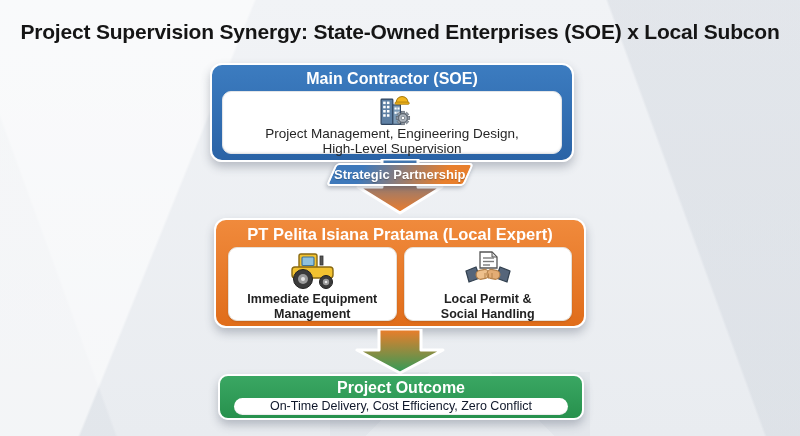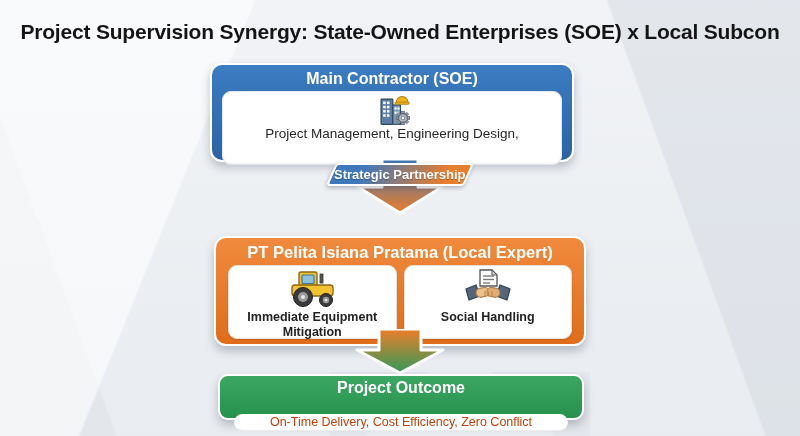--- a/index.html
+++ b/index.html
@@ -37,21 +37,21 @@
 
   
   .box.blue{
     left:210px; top:63px; width:364px; height:99px;
     background:linear-gradient(180deg,#3c7cc0,#2a63a6);
     padding:3px 10px 8px;
   }
   .box.blue .box-header{ font-size:16px; line-height:22px; }
   .inner-card{
     background:#fff; border:1px solid #e3e5e8; border-radius:9px;
-    height:74px; margin-top:1px; text-align:center; padding-top:2px;
+    height:63px; margin-top:1px; text-align:center; padding-top:2px;
     box-shadow:inset 0 -1px 2px rgba(0,0,0,.06);
   }
   .inner-card .desc{ font-size:13.5px; line-height:15px; color:#262626; }
   .inner-card .desc span{ display:block; }
 
   
   .arrow1{ position:absolute; left:355px; top:159px; width:90px; height:56px; }
   .banner{
     position:absolute; left:331px; top:163px; width:138px; height:23px;
     transform:skewX(-24deg);
@@ -60,21 +60,21 @@
     box-shadow:0 2px 4px rgba(55,65,85,.35);
     display:flex; align-items:center; justify-content:center;
   }
   .banner span{
     transform:skewX(24deg); color:#fff; font-weight:700; font-size:13px;
     text-shadow:0 1px 1px rgba(0,0,0,.25); white-space:nowrap;
   }
 
   
   .box.orange{
-    left:214px; top:236px; width:372px; height:110px;
+    left:214px; top:218px; width:372px; height:110px;
     background:linear-gradient(180deg,#f08a3c,#e06d1a);
     padding:3px 12px 9px;
   }
   .box.orange .box-header{ font-size:16.5px; line-height:23px; }
   .cards-row{ display:flex; gap:7px; margin-top:1px; }
   .mini-card{
     flex:1; background:#fff; border:1px solid #e6e0d8; border-radius:9px;
     height:74px; text-align:center; padding-top:3px;
     box-shadow:0 1px 2px rgba(0,0,0,.12);
   }
@@ -85,22 +85,22 @@
   .arrow2{ position:absolute; left:354px; top:329px; width:92px; height:47px; }
 
   
   .box.green{
     left:218px; top:374px; width:366px; height:46px; border-radius:10px;
     background:linear-gradient(180deg,#3aa763,#27914d);
     padding:1px 14px 5px;
   }
   .box.green .box-header{ font-size:16px; line-height:21px; }
   .pill{
-    background:#fff; border-radius:10px; height:17px; margin-top:16px;
-    text-align:center; font-size:12.5px; line-height:17px; color:#c2410c;
+    background:#fff; border-radius:10px; height:17px; margin-top:0px;
+    text-align:center; font-size:12.5px; line-height:17px; color:#0f172a;
     box-shadow:inset 0 -1px 1px rgba(0,0,0,.08);
   }
 
   .icon-svg{ display:inline-block; vertical-align:top; }
 </style>
 </head>
 <body>
 
 <div class="stage">
   <div class="bg-chevron"></div>
@@ -137,20 +137,21 @@
             <rect x="-8" y="-1.8" width="16" height="3.6"></rect>
             <rect x="-1.8" y="-8" width="3.6" height="16" transform="rotate(45)"></rect>
             <rect x="-8" y="-1.8" width="16" height="3.6" transform="rotate(45)"></rect>
           </g>
           <circle r="5.2" fill="#aeb6bf" stroke="#5d656e" stroke-width="1.2"></circle>
           <circle r="2.1" fill="#ffffff" stroke="#5d656e" stroke-width="0.8"></circle>
         </g>
       </svg>
       <div class="desc">
         <span>Project Management, Engineering Design,</span>
+        <span>High-Level Supervision</span>
       </div>
     </div>
   </section>
 
   <svg class="arrow1" viewBox="0 0 90 56">
     <defs>
       <linearGradient id="gradBO" x1="0" y1="0" x2="0" y2="1">
         <stop offset="0" stop-color="#3a77b8"></stop>
           <stop offset="1" stop-color="#ee7d2a"></stop>
       </linearGradient>
@@ -173,21 +174,21 @@
           <rect x="6" y="16" width="41" height="11" rx="3" fill="#f2c230" stroke="#8a6a12" stroke-width="1.4"></rect>
           <circle cx="17" cy="28" r="9.5" fill="#3b3b3b" stroke="#222" stroke-width="1"></circle>
           <circle cx="17" cy="28" r="5" fill="#9a9a9a"></circle>
           <circle cx="17" cy="28" r="2" fill="#e6e6e6"></circle>
           <circle cx="40" cy="31" r="6.5" fill="#3b3b3b" stroke="#222" stroke-width="1"></circle>
           <circle cx="40" cy="31" r="3.2" fill="#9a9a9a"></circle>
           <circle cx="40" cy="31" r="1.3" fill="#e6e6e6"></circle>
         </svg>
         <div class="label">
           <span>Immediate Equipment</span>
-          <span>Mitigation</span>
+          <span>Management</span>
         </div>
       </div>
 
       <div class="mini-card">
         <svg class="icon-svg" width="48" height="40" viewBox="0 0 48 40">
           <path d="M16 1 h12 l5 5 v11 h-17 z" fill="#ffffff" stroke="#555" stroke-width="1.3"></path>
           <path d="M28 1 v5 h5 z" fill="#d8d8d8" stroke="#555" stroke-width="1"></path>
           <g stroke="#7a7a7a" stroke-width="1.4">
               <line x1="19" y1="7" x2="30" y2="7"></line>
               <line x1="19" y1="10.5" x2="30" y2="10.5"></line>
@@ -197,20 +198,21 @@
           <polygon points="46,20 36,16 32,27 43,31" fill="#55657a" stroke="#32404f" stroke-width="1.2"></polygon>
           <rect x="12" y="19" width="13" height="9" rx="4.5" fill="#eec08c" stroke="#b5824b" stroke-width="1.2" transform="rotate(-12 18 23)"></rect>
           <rect x="23" y="19" width="13" height="9" rx="4.5" fill="#e3ac74" stroke="#b5824b" stroke-width="1.2" transform="rotate(12 30 23)"></rect>
           <g stroke="#b5824b" stroke-width="1">
               <line x1="21" y1="22" x2="21" y2="27"></line>
               <line x1="24.5" y1="22.5" x2="24.5" y2="27.5"></line>
               <line x1="28" y1="22" x2="28" y2="27"></line>
             </g>
         </svg>
         <div class="label">
+          <span>Local Permit &amp;</span>
           <span>Social Handling</span>
         </div>
       </div>
 
 
     </div>
   </section>
 
   <svg class="arrow2" viewBox="0 0 92 47">
     <defs>

